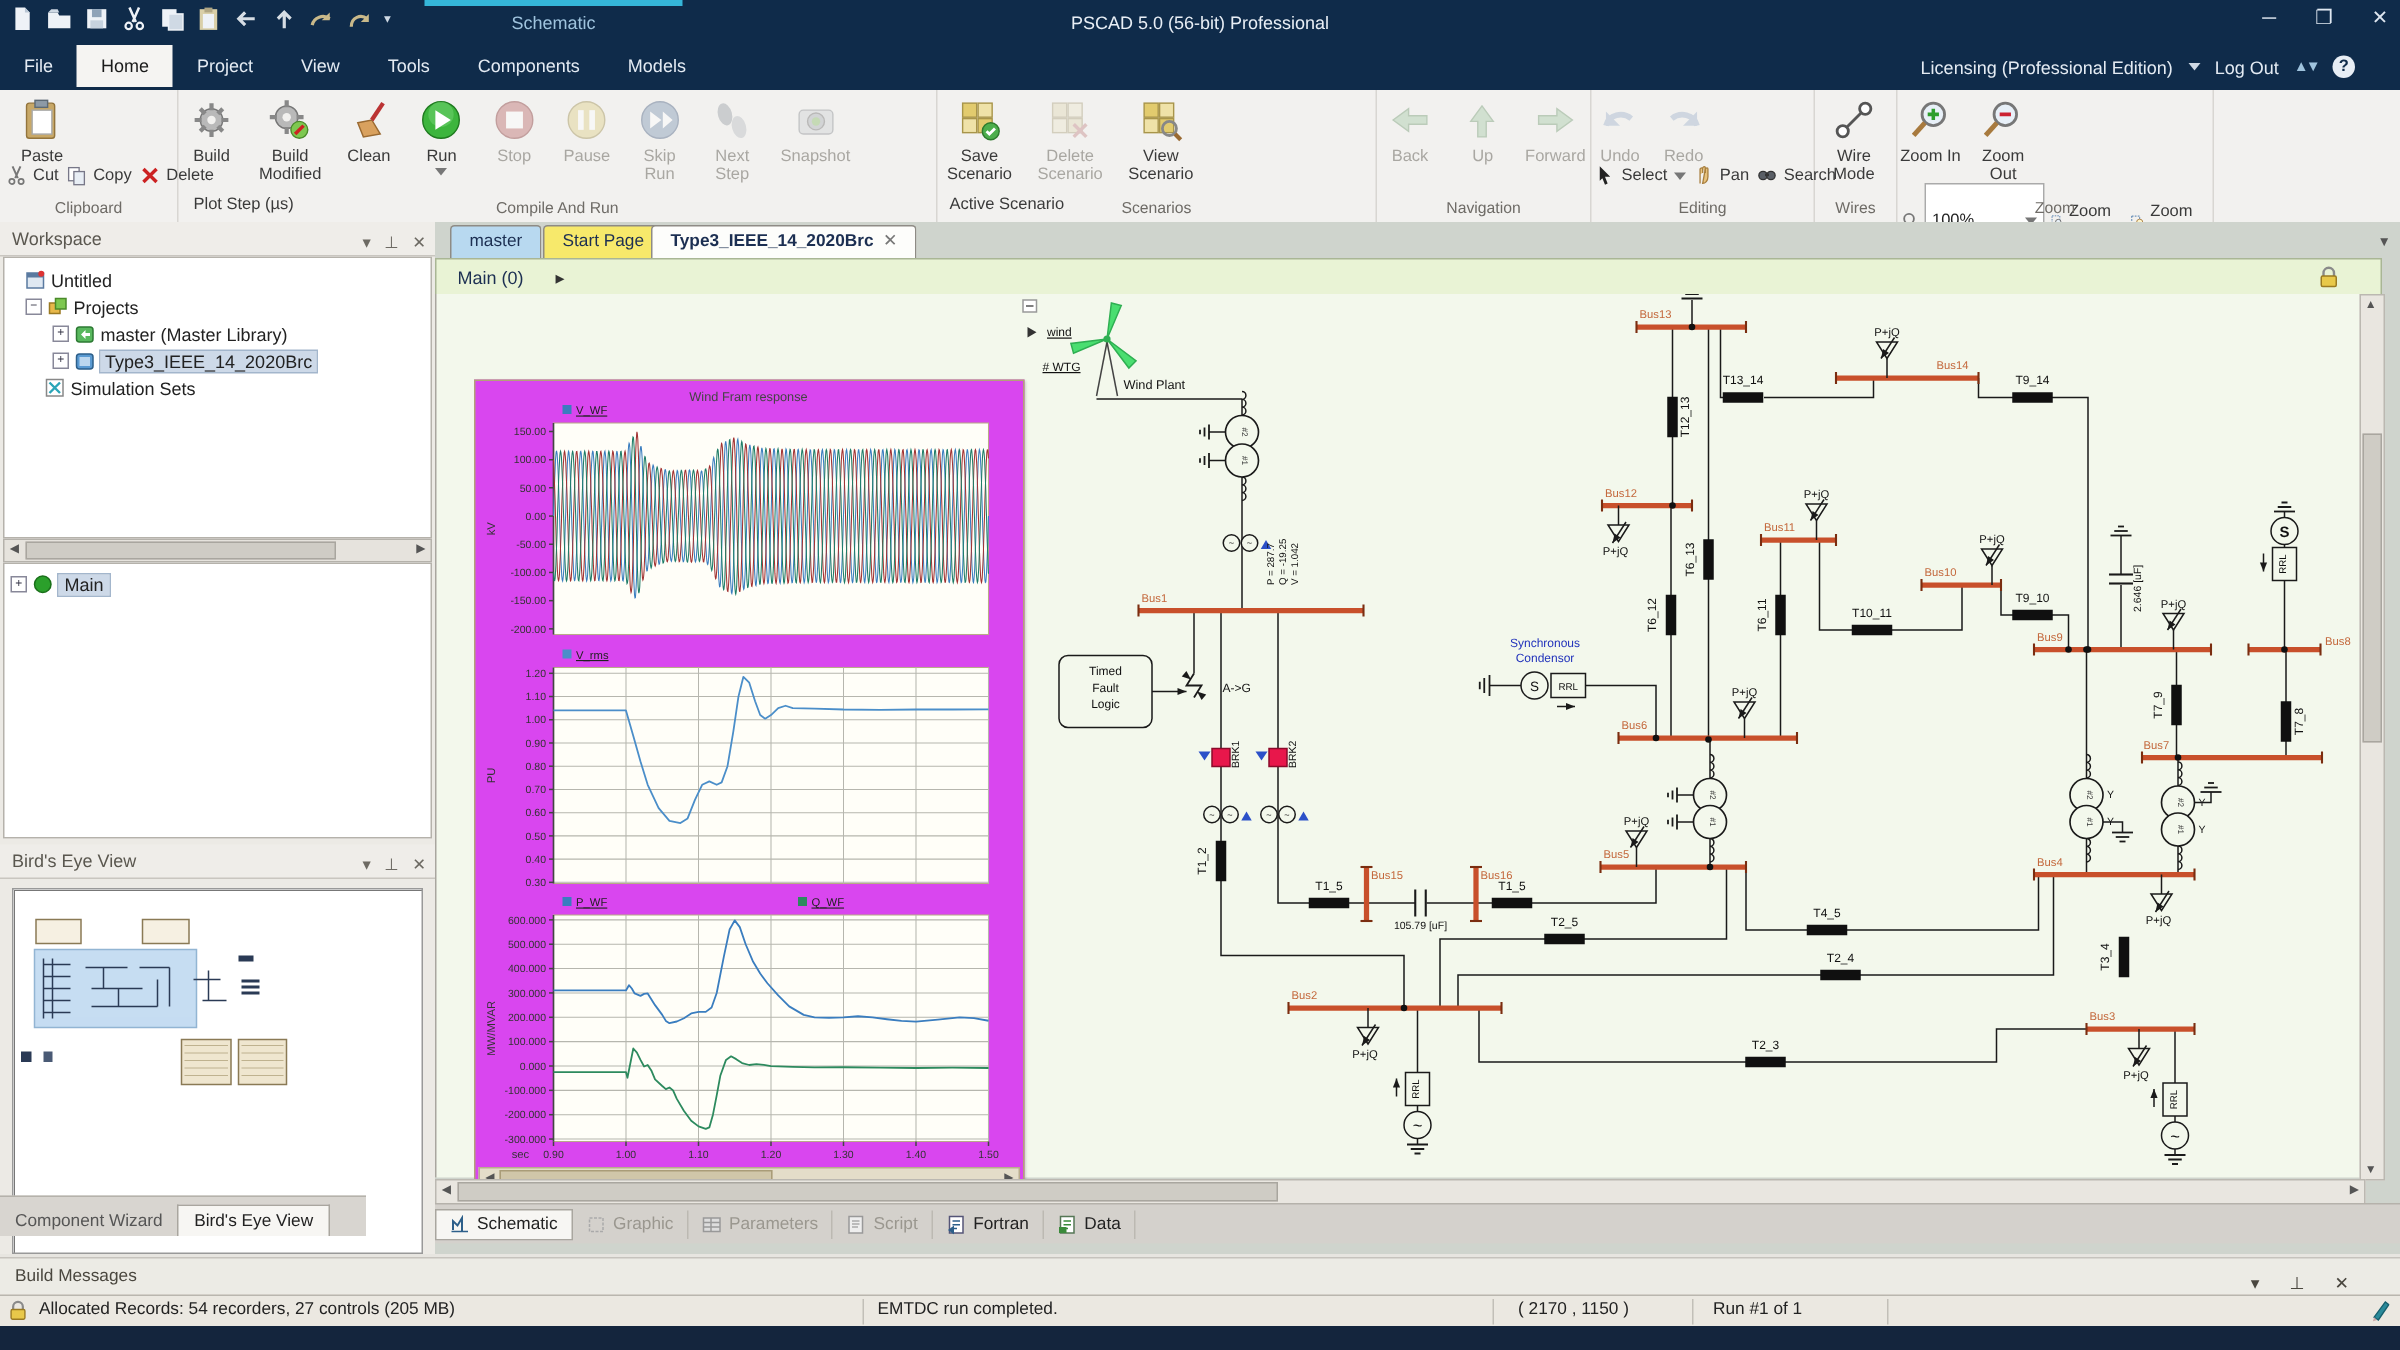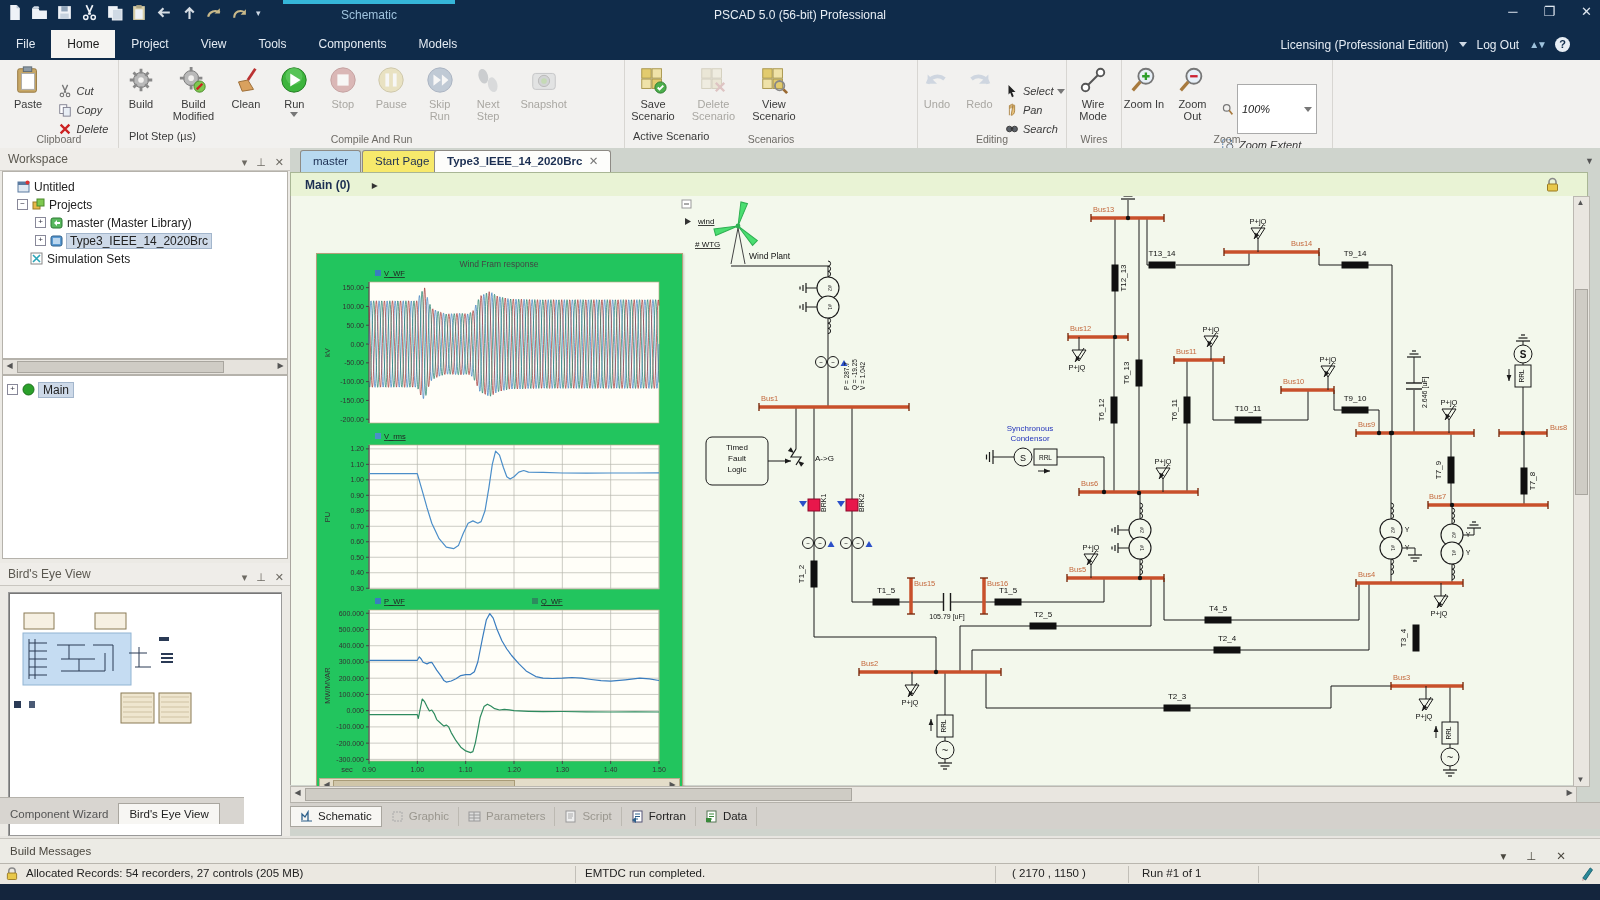--- a/index.html
+++ b/index.html
@@ -21,21 +21,21 @@
   .mcaret{width:0;height:0;border-left:4px solid transparent;border-right:4px solid transparent;border-top:5px solid #cfd9e4;display:inline-block;}
   
   #ribbon{left:0;top:60px;width:1600px;height:88px;background:#f2f1ef;border-bottom:1px solid #c8c6c2;display:flex;}
   .rgroup{position:relative;height:88px;border-right:1px solid #d8d6d2;flex:0 0 auto;}
   .gl{position:absolute;bottom:3px;left:0;right:0;text-align:center;font-size:10.5px;color:#6e6b66;}
   .rbig{display:inline-flex;flex-direction:column;align-items:center;vertical-align:top;margin-top:5px;width:44px;cursor:default;}
   .rbig .ric{width:30px;height:30px;}
   .rlabel{font-size:11px;color:#3a3a3a;text-align:center;line-height:12px;margin-top:3px;}
   .dis .rlabel{color:#a9a7a2;}
   .dis svg{opacity:.45;filter:grayscale(35%);}
-  .rcol{display:inline-flex;flex-direction:column;vertical-align:top;margin-top:24px;gap:5px;font-style:italic;}
+  .rcol{display:inline-flex;flex-direction:row;vertical-align:top;margin-top:0;gap:5px;}
   .rsmall{display:flex;align-items:center;gap:4px;font-size:11px;color:#3a3a3a;}
   .rsmall svg{width:14px;height:14px;}
   .combo{background:#fff;border:1px solid #aaa;font-size:11px;color:#222;display:flex;align-items:center;justify-content:space-between;padding:18px 4px;}
   .caret{width:0;height:0;border-left:4px solid transparent;border-right:4px solid transparent;border-top:5px solid #777;}
   .runcaret{margin-top:2px;}
   
   #leftcol{left:0;top:148px;width:290px;height:688px;background:#eceae5;border-right:1px solid #b5b2ab;}
   .phead{position:relative;height:22px;background:#efede9;border-bottom:1px solid #c9c6c0;color:#5a574f;font-size:12px;line-height:22px;padding-left:8px;}
   .phicons{position:absolute;right:6px;top:3px;display:flex;gap:9px;color:#6d6a63;font-size:11px;}
   .tree{background:#fff;border:1px solid #b5b2ab;margin:0 2px;height:186px;position:relative;overflow:hidden;}
@@ -59,21 +59,21 @@
   .schemfield{position:absolute;left:0;top:48px;width:1285px;height:589px;background:#f3f8ec;border-left:1px solid #a9a69f;}
   .vscroll{position:absolute;right:10px;top:48px;width:15px;height:589px;background:#e9e6e0;border:1px solid #bbb8b1;}
   .vthumb{position:absolute;left:1px;width:11px;background:#cfccc5;border:1px solid #a9a69f;}
   .cscroll{position:absolute;left:0;top:638px;width:1285px;height:15px;background:#e9e6e0;border:1px solid #bbb8b1;}
   .cthumb{position:absolute;top:1px;height:11px;background:#cfccc5;border:1px solid #a9a69f;}
   .btabs{position:absolute;left:0;top:654px;width:1310px;height:26px;background:#d4d1cc;border-top:1px solid #b5b2ab;display:flex;align-items:center;font-size:11.5px;color:#9a978f;}
   .btab{display:flex;align-items:center;gap:5px;padding:3px 9px;border-right:1px solid #bcb9b2;}
   .btab.on{background:#f7f6f3;border:1px solid #a9a69f;color:#222;}
   .btab.en{color:#222;}
   
-  #plotpanel{position:absolute;left:25px;top:57px;width:365px;height:540px;background:#22c55e;border:1px solid #b3a079;box-shadow:1px 1px 2px rgba(0,0,0,.2);}
+  #plotpanel{position:absolute;left:25px;top:57px;width:365px;height:540px;background:#d946ef;border:1px solid #b3a079;box-shadow:1px 1px 2px rgba(0,0,0,.2);}
   #plotsb{position:absolute;left:2px;bottom:2px;width:359px;height:12px;background:#e4ddc9;border:1px solid #b9ad8c;}
   #plotsb .hthumb{background:#d0c6a9;border:1px solid #a99c78;}
   
   #buildmsg{left:0;top:838px;width:1600px;height:25px;background:#ecebe5;border-top:1px solid #c6c3bd;}
   #buildmsg span{font-size:11.5px;color:#4a473f;line-height:25px;padding-left:10px;}
   #statusbar{left:0;top:863px;width:1600px;height:21px;background:#ebe8e1;border-top:1px solid #b9b6ae;font-size:11.5px;color:#222;}
   .scell{position:absolute;top:3px;}
   .ssep{position:absolute;top:2px;width:1px;height:17px;background:#c2bfb8;}
   #darkstrip{left:0;top:884px;width:1600px;height:16px;background:#14253d;}
   text{font-family:"Liberation Sans","DejaVu Sans",sans-serif;}
@@ -306,20 +306,41 @@
     <div style="display:inline-flex;flex-direction:column;vertical-align:top;margin:8px 0 0 8px;width:112px">
       <span style="font-size:11px;color:#3a3a3a">Active Scenario</span>
       <div class="combo" style="margin-top:6px">
           <span>Base</span>
           <span class="caret"></span>
         </div>
     </div>
     <span class="gl">Scenarios</span>
   </div>
 
+  <div class="rgroup" style="width:142px">
+    <div class="rbig dis">
+        <svg class="ric" viewBox="0 0 32 32">
+          <path d="M15 8v5h13v6H15v5L4 16z" fill="#9ed29e" stroke="#6aa56a"></path>
+        </svg>
+        <span class="rlabel">Back</span>
+      </div>
+    <div class="rbig dis">
+        <svg class="ric" viewBox="0 0 32 32">
+          <path d="M8 17h5v11h6V17h5L16 6z" fill="#9ed29e" stroke="#6aa56a"></path>
+        </svg>
+        <span class="rlabel">Up</span>
+      </div>
+    <div class="rbig dis">
+        <svg class="ric" viewBox="0 0 32 32">
+          <path d="M17 8v5H4v6h13v5l11-8z" fill="#9ed29e" stroke="#6aa56a"></path>
+        </svg>
+        <span class="rlabel">Forward</span>
+      </div>
+    <span class="gl">Navigation</span>
+  </div>
 
   <div class="rgroup" style="width:148px">
     <div class="rbig dis" style="width:38px">
         <svg class="ric" viewBox="0 0 32 32">
           <path d="M6 20c2-8 12-10 18-5" stroke="#9db8dc" stroke-width="4" fill="none"></path>
           <path d="M6 10v10h10z" fill="#9db8dc"></path>
         </svg>
         <span class="rlabel">Undo</span>
       </div>
     <div class="rbig dis" style="width:38px">
@@ -517,21 +538,21 @@
 </div>
 
 <div id="canvas" class="abs">
   <div class="tabstrip">
     <span class="dtab" style="left:10px;background:#b8d9f0;">master</span>
     <span class="dtab" style="left:72px;background:#f7e96b;">Start Page</span>
     <span class="dtab" style="left:144px;background:#fdfdfb;font-weight:bold;"><span>Type3_IEEE_14_2020Brc</span>&nbsp;&nbsp;<span style="color:#777;font-weight:normal">✕</span></span>
     <span style="position:absolute;right:6px;top:6px;color:#555;font-size:9px">▼</span>
   </div>
   <div class="breadcrumb">
-    <span style="margin-left:14px;font-weight:bold">Main (0)</span>
+    <span style="margin-left:14px;font-weight:normal">Main (0)</span>
     <span style="margin-left:18px;color:#333">▸</span>
     <span style="position:absolute;right:28px;top:3px"><svg width="13" height="15" viewBox="0 0 13 15">
           <path d="M3 7V5a3.5 3.5 0 0 1 7 0v2" fill="none" stroke="#8a8a8a" stroke-width="1.6"></path>
           <rect x="1.5" y="7" width="10" height="7" rx="1" fill="#e8c84a" stroke="#9a7a22"></rect>
         </svg></span>
   </div>
 
   <div class="schemfield">
     <svg id="schem" width="1285" height="589" viewBox="290 196 1285 589">
         <polyline points="827,266 827,407" fill="none" stroke="#1a1a1a" stroke-width="1"></polyline>

